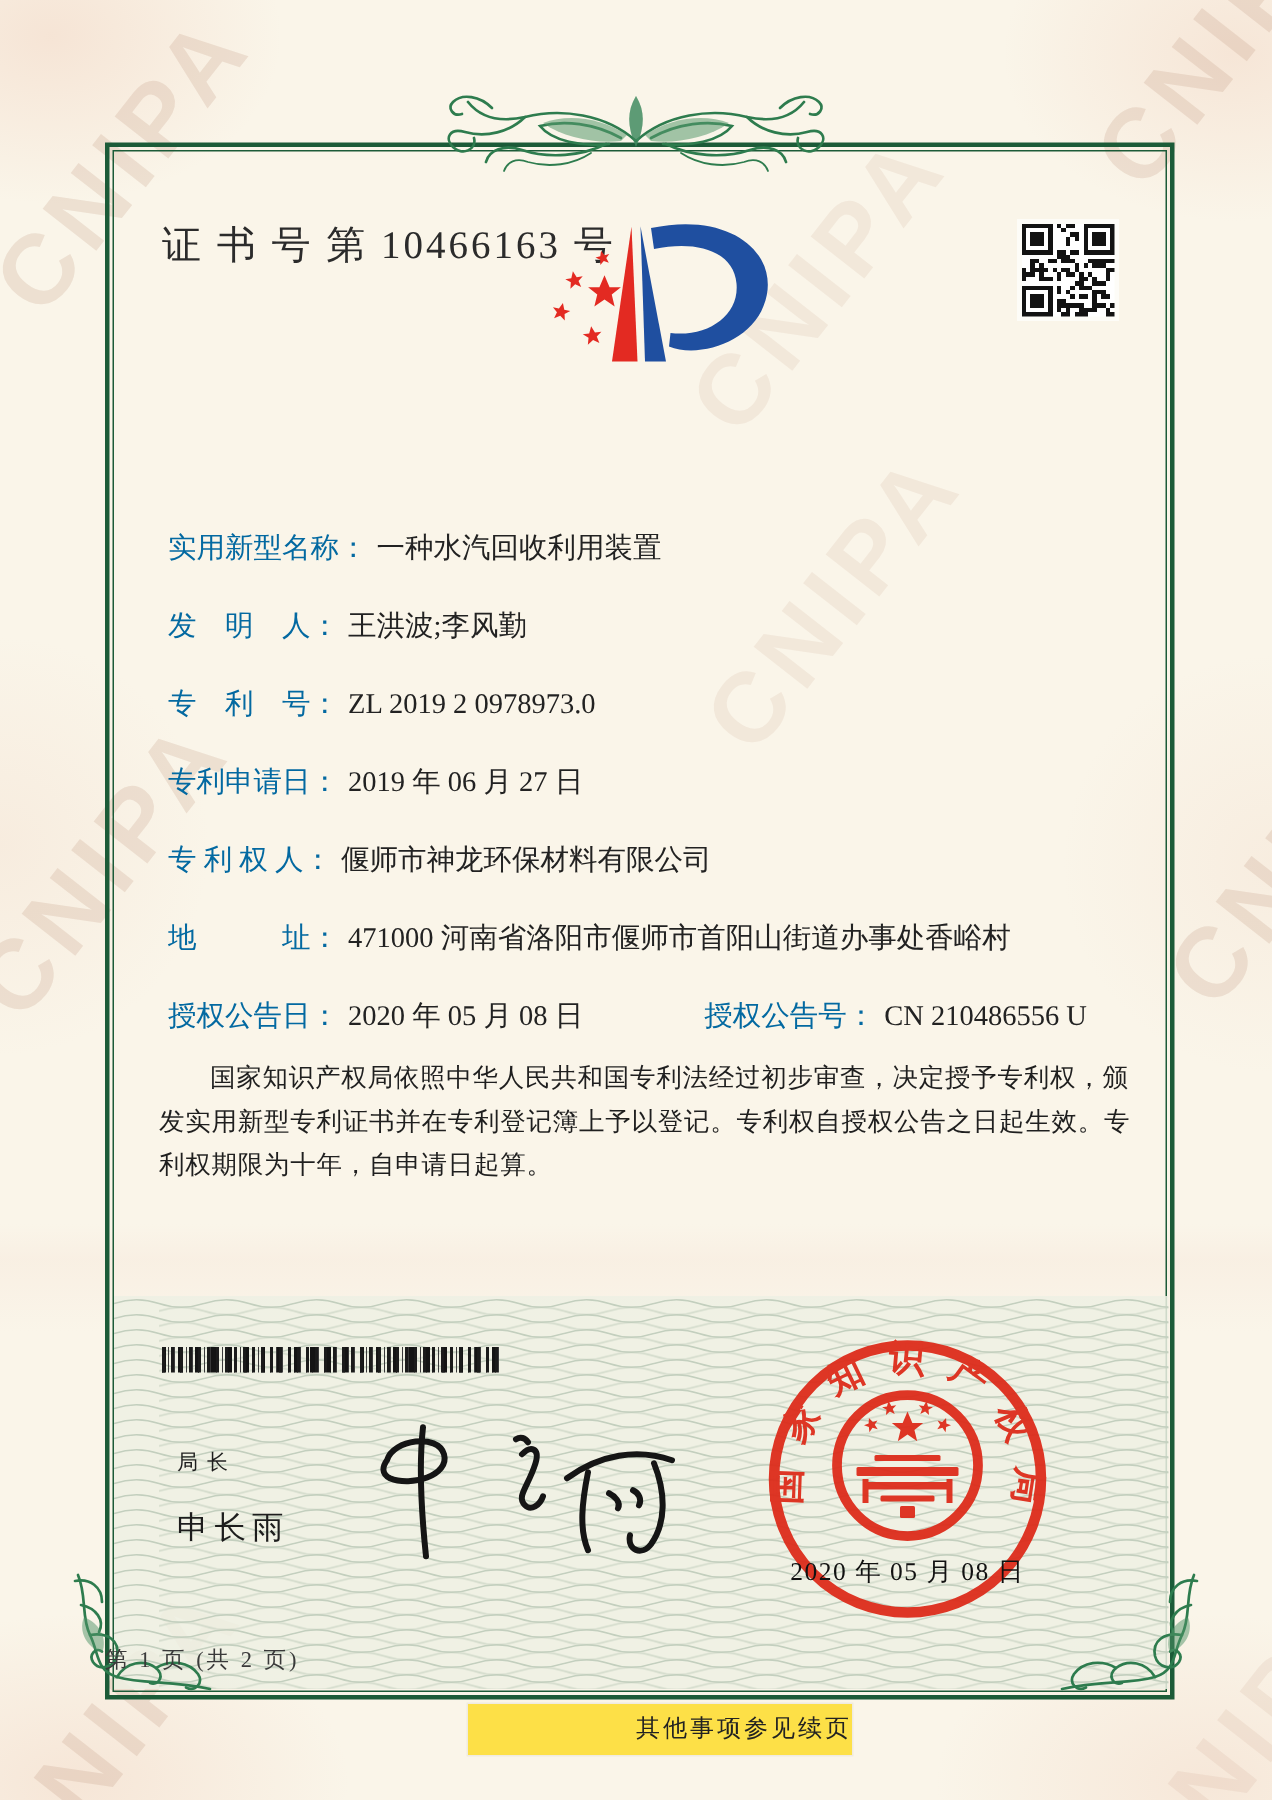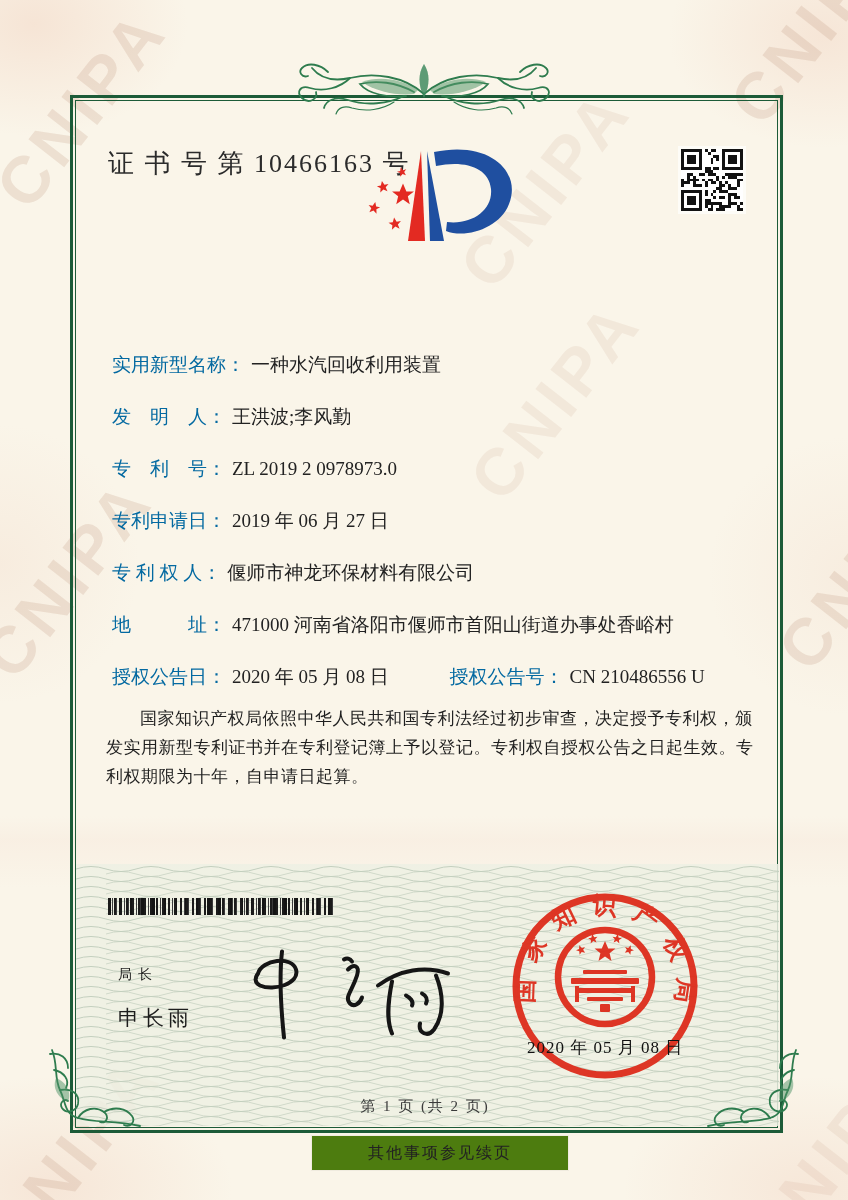--- a/index.html
+++ b/index.html
@@ -31,21 +31,21 @@
   .cert-no{position:absolute;left:108px;top:146px;font-size:26px;letter-spacing:2px;color:#2b2b2b;z-index:2;}
   .logo{position:absolute;left:352px;top:134px;z-index:2;}
   .qr{position:absolute;left:678px;top:146px;z-index:2;background:#fdfcf7;padding:3px;}
   .title{position:absolute;left:0;top:252px;width:100%;text-align:center;font-size:43px;font-weight:bold;
          letter-spacing:10px;padding-left:10px;box-sizing:border-box;color:#1c1c1c;z-index:2;}
   
   .fields{position:absolute;left:112px;top:352px;width:660px;z-index:2;}
   .f-row{height:21px;margin-bottom:31px;font-size:19px;color:#222;white-space:nowrap;}
   .f-label{color:#0369a1;}
   .f-value{margin-left:6px;}
-  .pair2{margin-left:56px;}
+  .pair2{margin-left:76px;}
   
   .body-text{position:absolute;left:106px;top:704px;width:656px;font-size:17px;line-height:29px;
              color:#1f1f1f;letter-spacing:.5px;z-index:2;}
   .body-text p{margin:0;text-indent:2em;}
   
   .waves{position:absolute;left:76px;top:864px;z-index:1;}
   
   .barcode{position:absolute;left:108px;top:898px;width:228px;height:17px;z-index:2;
     background:
       repeating-linear-gradient(90deg,#1b1b1b 0 2px,rgba(0,0,0,0) 2px 6px),
@@ -55,24 +55,24 @@
   .signer-role{position:absolute;left:118px;top:966px;font-size:14px;letter-spacing:6px;
                font-family:"Liberation Sans","DejaVu Sans",sans-serif;color:#1d1d1d;z-index:2;}
   .signer-name{position:absolute;left:118px;top:1004px;font-size:21px;letter-spacing:4px;
                font-family:"Liberation Sans","DejaVu Sans",sans-serif;color:#1d1d1d;z-index:2;}
   .signature{position:absolute;left:240px;top:938px;z-index:3;}
   
   .seal{position:absolute;left:505px;top:886px;z-index:3;opacity:.94;}
   .seal-date{position:absolute;left:505px;top:1036px;width:200px;text-align:center;font-size:17px;
              letter-spacing:1px;color:#111;z-index:4;}
   
-  .page-num{position:absolute;left:70px;top:1097px;width:710px;text-align:center;font-size:15px;
+  .page-num{position:absolute;left:70px;top:1097px;width:710px;text-align:left;font-size:15px;
             color:#3a3a3a;letter-spacing:2px;z-index:2;}
-  .note-box{position:absolute;left:312px;top:1136px;width:256px;height:34px;background:#4d7c0f;
-            box-shadow:0 0 0 1px rgba(0,0,0,.04);text-align:center;line-height:34px;font-size:16px;
+  .note-box{position:absolute;left:312px;top:1136px;width:256px;height:34px;background:#fde047;
+            box-shadow:0 0 0 1px rgba(0,0,0,.04);text-align:right;line-height:34px;font-size:16px;
             letter-spacing:2px;color:#222;z-index:2;}
 </style>
 </head>
 <body>
 
 <div class="page">
 
   <div class="wm" style="left:-34px;top:70px;">CNIPA</div>
   <div class="wm" style="left:700px;top:-14px;">CNIPA</div>
   <div class="wm light" style="left:430px;top:150px;">CNIPA</div>

